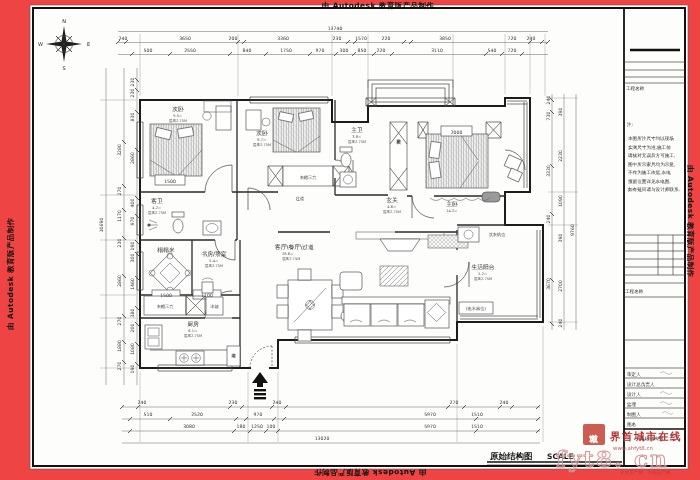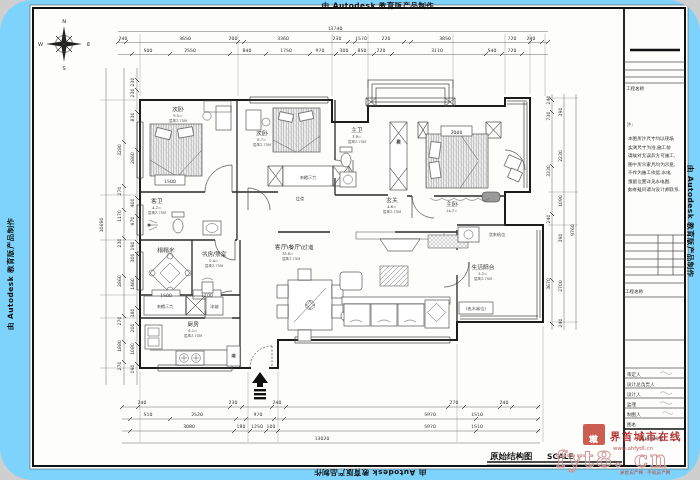--- a/index.html
+++ b/index.html
@@ -1,17 +1,17 @@
 <!DOCTYPE html>
 <html><head>
 <meta charset="utf-8">
 <style>
   html,body{margin:0;padding:0;background:#cfcfcf;}
-  .stage{position:relative;width:700px;height:480px;background:#7dd3fc;overflow:hidden;
-         font-family:"DejaVu Sans",sans-serif;border-radius:32px;}
+  .stage{position:relative;width:700px;height:480px;background:#ef4444;overflow:hidden;
+         font-family:"DejaVu Sans",sans-serif;}
   svg{position:absolute;left:0;top:0;}
   .wall{stroke:#1c1c1c;stroke-width:2;fill:none;stroke-linecap:square;}
   .iwall{stroke:#2a2a2a;stroke-width:1.3;fill:none;}
   .thin{stroke:#444;stroke-width:.7;fill:none;}
   .lite{stroke:#9a9a9a;stroke-width:.45;fill:none;}
   .dimln{stroke:#666;stroke-width:.5;fill:none;}
   .tick{stroke:#333;stroke-width:.8;fill:none;}
   .furn{stroke:#555;stroke-width:.7;fill:#ffffff;}
   .furn2{stroke:#666;stroke-width:.6;fill:none;}
   .dimv{font-size:4.6px;fill:#333;}

